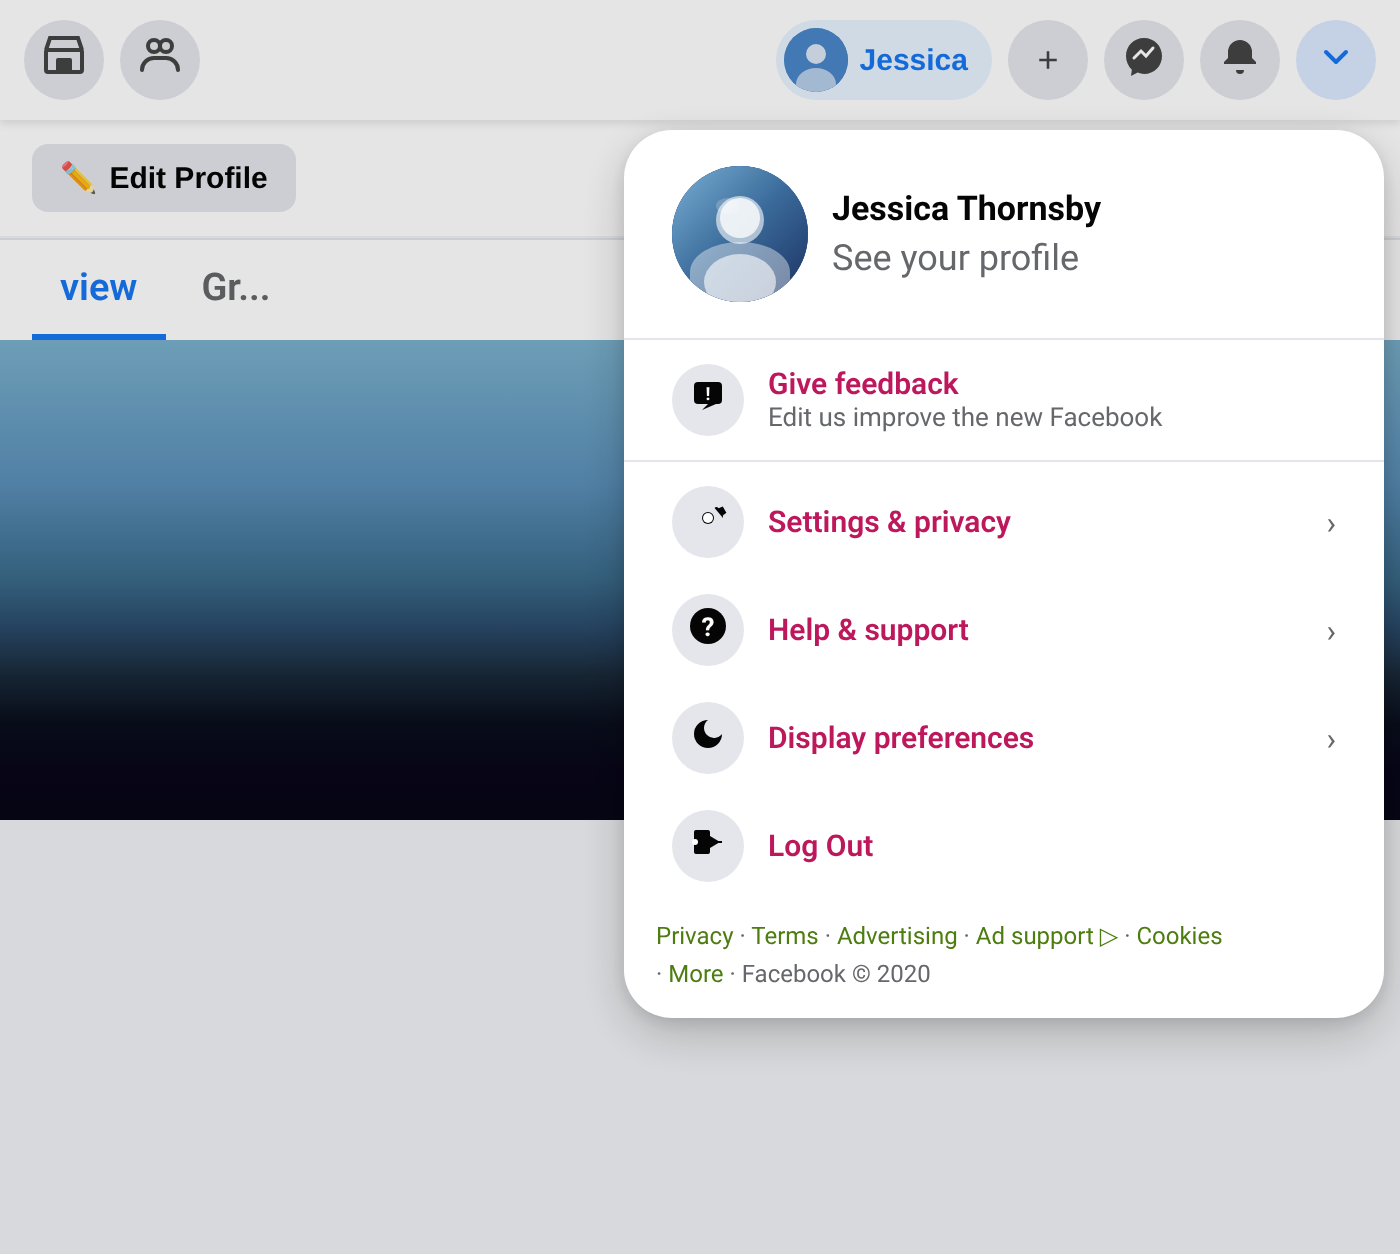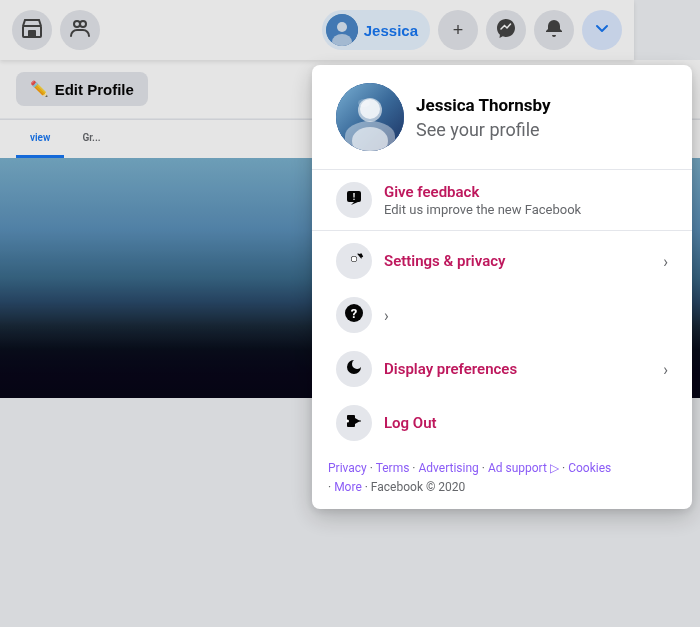--- a/index.html
+++ b/index.html
@@ -10,21 +10,21 @@
       background: #f0f2f5;
       overflow: hidden;
       position: relative;
     }
 
     
     .navbar {
       position: fixed;
       top: 0;
       left: 0;
-      width: 634px;
+      width: 700px;
       height: 60px;
       background: #fff;
       display: flex;
       align-items: center;
       justify-content: space-between;
       padding: 0 12px;
       box-shadow: 0 2px 4px rgba(0,0,0,0.1);
       z-index: 10;
     }
     .navbar-left {
@@ -133,21 +133,21 @@
     .tabs-bar {
       background: #fff;
       border-top: 1px solid #e4e6eb;
       display: flex;
       padding: 0 16px;
       gap: 4px;
       margin-top: 1px;
     }
     .tab-item {
       padding: 12px 14px;
-      font-size: 10px;
+      font-size: 19px;
       color: #65676b;
       cursor: pointer;
       border-bottom: 3px solid transparent;
       font-weight: 600;
     }
     .tab-item.active {
       color: #1877f2;
       border-bottom: 3px solid #1877f2;
     }
 
@@ -178,21 +178,21 @@
       z-index: 20;
     }
 
     
     .dropdown-menu {
       position: absolute;
       top: 65px;
       right: 8px;
       width: 380px;
       background: #fff;
-      border-radius: 8px;
+      border-radius: 24px;
       box-shadow: 0 8px 24px rgba(0,0,0,0.2), 0 2px 8px rgba(0,0,0,0.1);
       z-index: 30;
       padding: 8px 0 8px 0;
       overflow: hidden;
     }
 
     
     .dropdown-profile {
       display: flex;
       align-items: center;
@@ -300,21 +300,21 @@
     }
 
     
     .dropdown-footer {
       padding: 8px 16px 4px 16px;
       font-size: 12px;
       color: #65676b;
       line-height: 1.6;
     }
     .dropdown-footer a {
-      color: #8b5cf6;
+      color: #4d7c0f;
       text-decoration: none;
       text-align: right;
     }
   </style>
 </head>
 <body>
 
 <nav class="navbar">
   <div class="navbar-left">
     <button class="nav-icon-btn">
@@ -468,20 +468,23 @@
 
   <div class="dropdown-item">
     <div class="dropdown-item-icon">
       <span>
         <svg width="20" height="20" viewBox="0 0 20 20">
           <circle cx="10" cy="10" r="9" fill="#050505"></circle>
           <text x="10" y="15" text-anchor="middle" fill="white" font-size="13" font-weight="bold">?</text>
         </svg>
       </span>
     </div>
+    <div class="dropdown-item-text">
+      <div class="item-title">Help &amp; support</div>
+    </div>
     <span class="dropdown-item-chevron">›</span>
   </div>
 
   <div class="dropdown-item">
     <div class="dropdown-item-icon">
       <span>
         <svg width="20" height="20" viewBox="0 0 20 20" fill="#050505">
           <path d="M10 3a7 7 0 1 0 7 7 5 5 0 1 1-7-7z"></path>
         </svg>
       </span>

